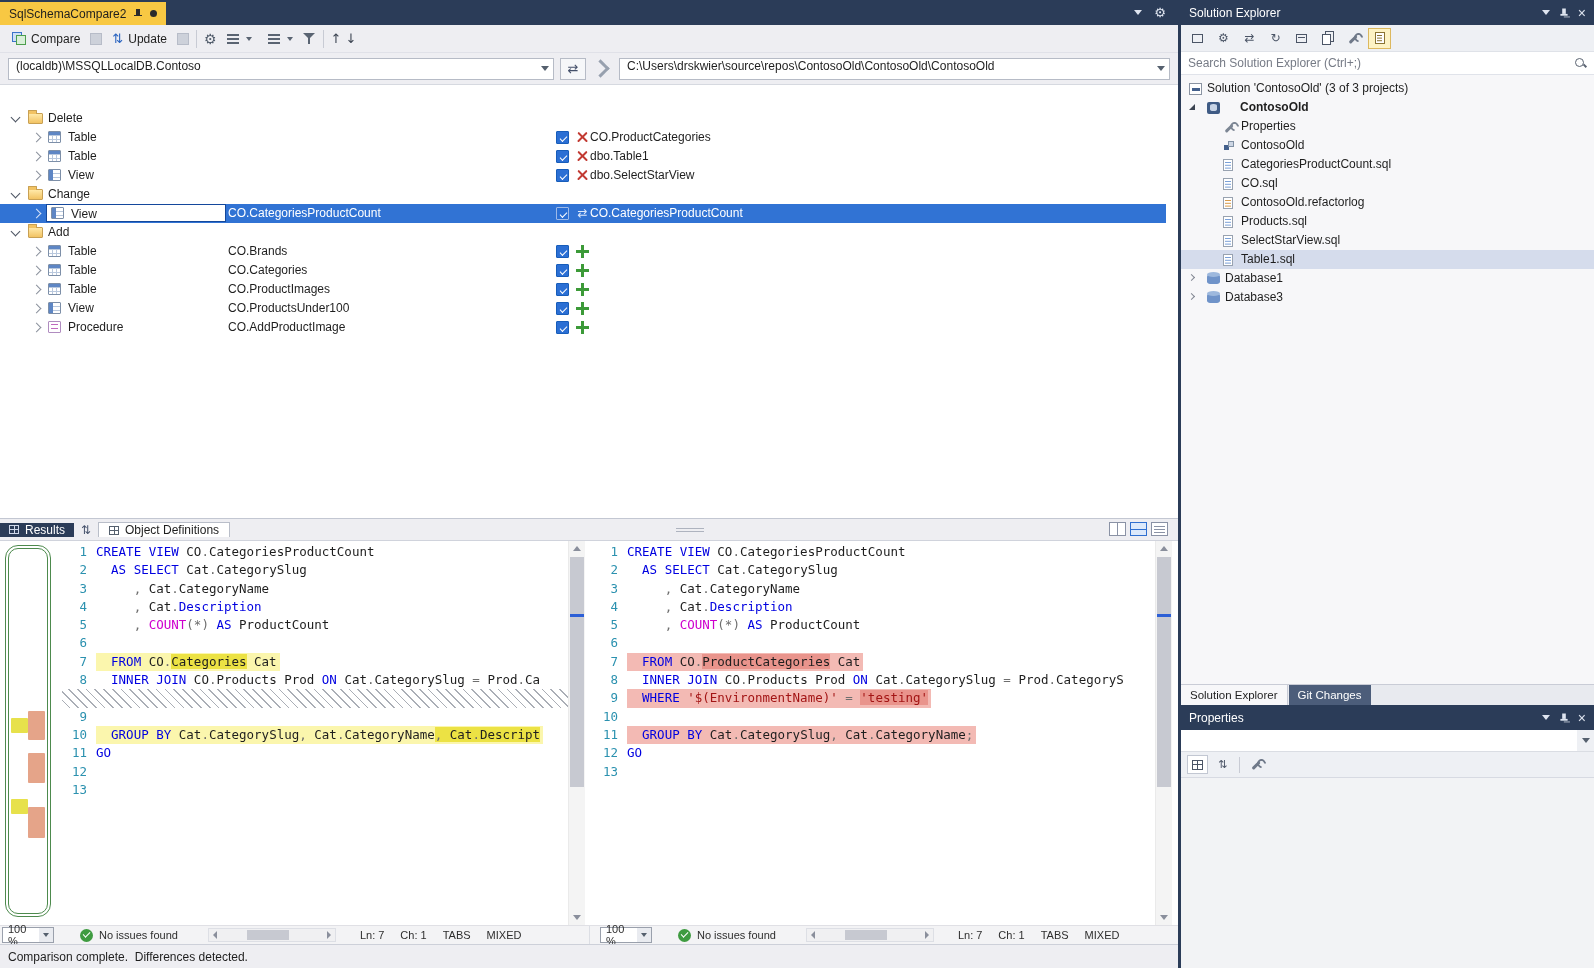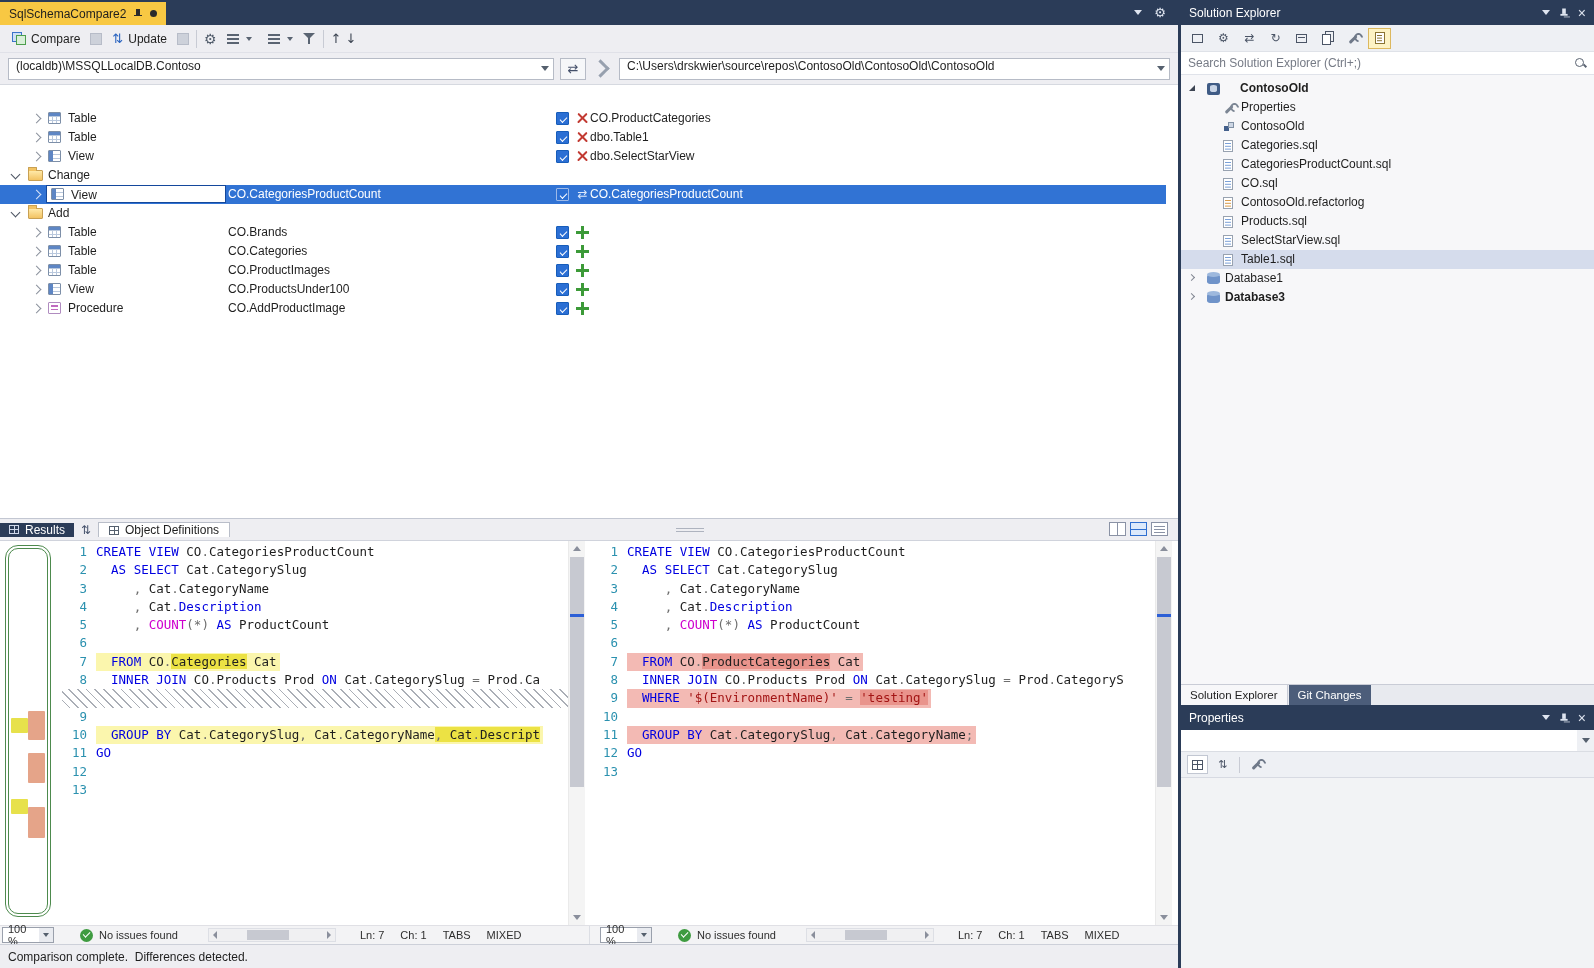--- a/index.html
+++ b/index.html
@@ -279,20 +279,25 @@
       <span class="dir-chev"></span>
       <div class="combo tgt">
         <span class="txt">C:\Users\drskwier\source\repos\ContosoOld\ContosoOld\ContosoOld</span>
         <span class="dd">
             <span class="caret-d"></span>
           </span>
       </div>
     </div>
 
     <div class="grid">
+        <div class="grid-row group">
+          <span class="chev down g"></span>
+          <span class="folder"></span>
+          <span class="g-label">Delete</span>
+        </div>
         <div class="grid-row item">
           <span class="chev right i"></span>
           <span class="obj-ic tbl"></span>
           <span class="t-label">Table</span>
           <span class="chkbox"></span>
           <span class="act x"></span>
           <span class="tgt-name">CO.ProductCategories</span>
         </div>
         <div class="grid-row item">
           <span class="chev right i"></span>
@@ -552,39 +557,39 @@
           <span class="i-page-lines"></span>
         </span>
     </div>
 
     <div class="se-search">
       <span>Search Solution Explorer (Ctrl+;)</span>
       <span class="mag"></span>
     </div>
 
     <div class="se-tree">
+        <div class="tree-row">
+          <span class="tico solution" style="left: 8px;"></span>
+          <span class="tlabel" style="left: 26px;">Solution 'ContosoOld' (3 of 3 projects)</span>
+        </div>
         <div class="tree-row bold">
           <span class="texp exp" style="left: 8px;"></span>
           <span class="tico project" style="left: 26px;"></span>
           <span class="tlabel" style="left: 44px; margin-left: 15px;">ContosoOld</span>
         </div>
         <div class="tree-row">
           <span class="tico properties" style="left: 42px;"></span>
           <span class="tlabel" style="left: 60px;">Properties</span>
         </div>
         <div class="tree-row">
           <span class="tico references" style="left: 42px;"></span>
           <span class="tlabel" style="left: 60px;">ContosoOld</span>
         </div>
         <div class="tree-row">
           <span class="tico file" style="left: 42px;"></span>
-          <span class="tlabel" style="left: 60px;">Categories.sql</span>
-        </div>
-        <div class="tree-row">
-          <span class="tico file" style="left: 42px;"></span>
           <span class="tlabel" style="left: 60px;">CategoriesProductCount.sql</span>
         </div>
         <div class="tree-row">
           <span class="tico file" style="left: 42px;"></span>
           <span class="tlabel" style="left: 60px;">CO.sql</span>
         </div>
         <div class="tree-row">
           <span class="tico refactorlog" style="left: 42px;"></span>
           <span class="tlabel" style="left: 60px;">ContosoOld.refactorlog</span>
         </div>
@@ -601,21 +606,21 @@
           <span class="tlabel" style="left: 60px;">Table1.sql</span>
         </div>
         <div class="tree-row">
           <span class="texp col" style="left: 8px;"></span>
           <span class="tico database" style="left: 26px;"></span>
           <span class="tlabel" style="left: 44px;">Database1</span>
         </div>
         <div class="tree-row">
           <span class="texp col" style="left: 8px;"></span>
           <span class="tico database" style="left: 26px;"></span>
-          <span class="tlabel" style="left: 44px; font-weight: bold;">Database3</span>
+          <span class="tlabel" style="left: 44px;">Database3</span>
         </div>
       </div>
 
     <div class="se-tabs">
         <div class="se-tab active">Solution Explorer</div>
         <div class="se-tab inactive">Git Changes</div>
       </div>
 
     <div class="panel-title">
       <span>Properties</span>

